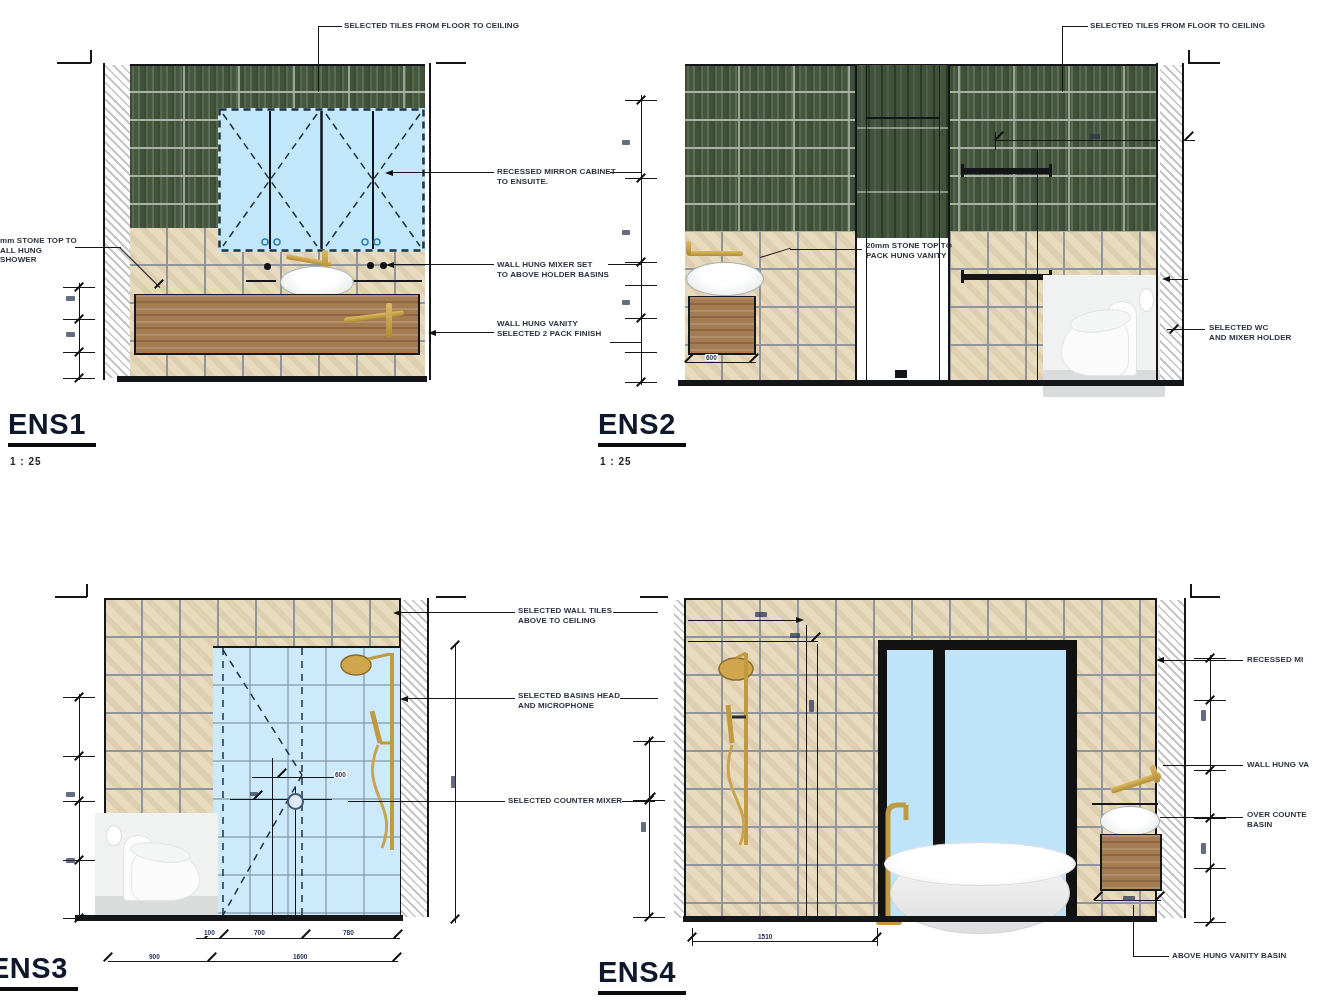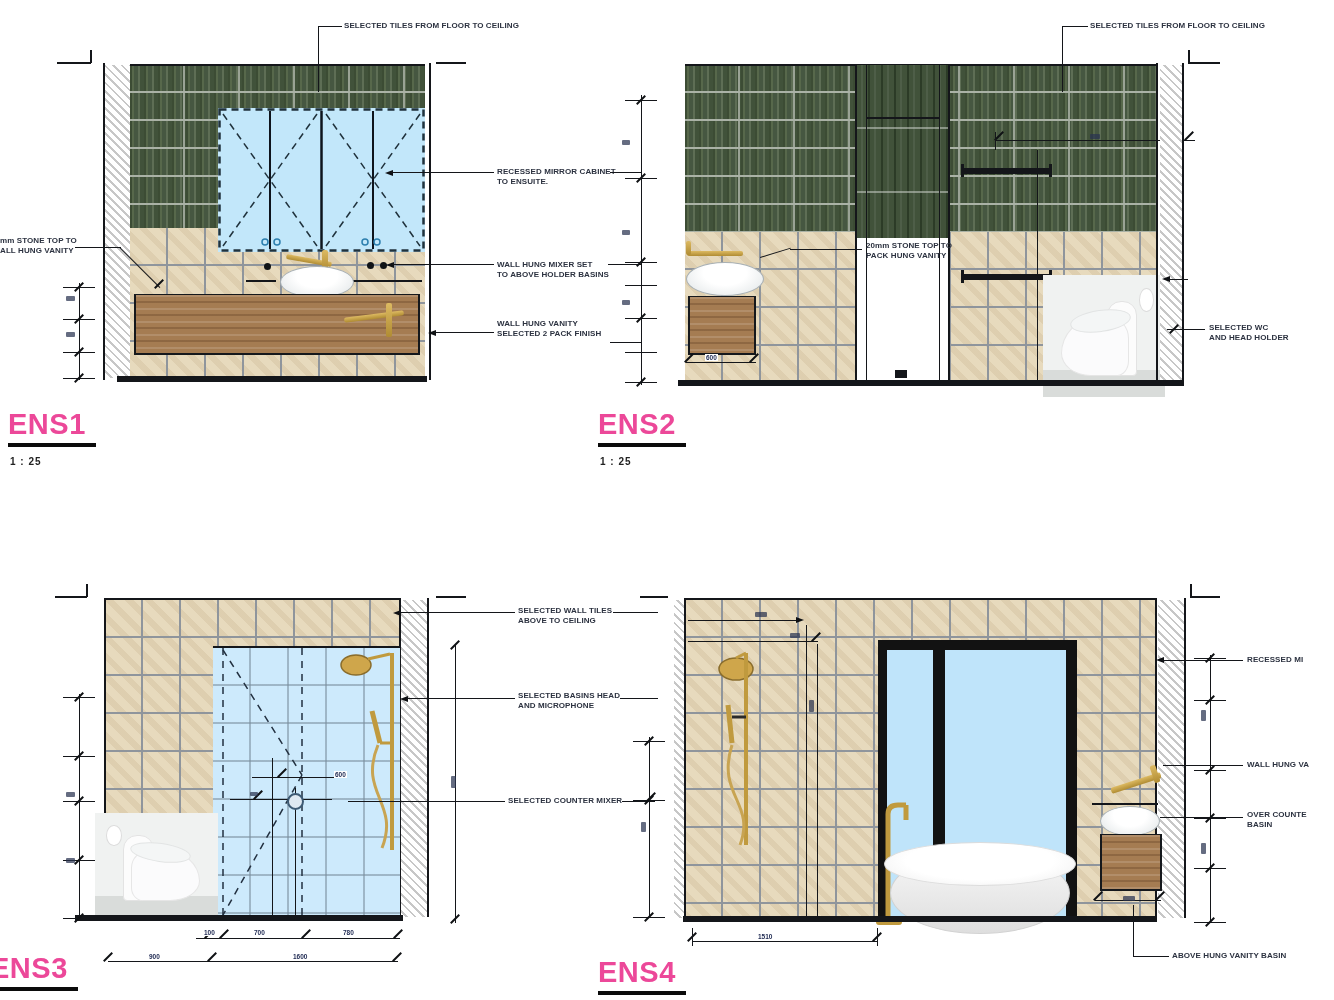--- a/index.html
+++ b/index.html
@@ -27,21 +27,21 @@
     repeating-linear-gradient(90deg,transparent 0 36px,rgba(120,140,155,.55) 36px 38px)}
   .pane{position:absolute;background:#bfe4fa}
   .mirror{position:absolute;background:#c2e7fa}
   .wood{position:absolute;background-color:#a57c52;background-image:
     repeating-linear-gradient(180deg,rgba(255,255,255,.14) 0 2px,transparent 2px 6px,rgba(60,30,10,.22) 6px 8px,transparent 8px 13px)}
   .goldbar{position:absolute;background:linear-gradient(180deg,#ddba62,#b08c33);border-radius:2px}
   .basin{position:absolute;background:radial-gradient(ellipse at 50% 30%,#ffffff 40%,#eceff0 75%,#d7dcde 100%);border:1px solid #a8b0b4;border-radius:50%}
   .ann{position:absolute;font-size:8px;line-height:9.5px;letter-spacing:.1px;font-weight:600;color:#2c3240;white-space:pre-line}
   .dim{position:absolute;font-size:6.5px;line-height:7px;font-weight:bold;color:#1c2750;background:#fff;padding:0 1px}
   .smg{position:absolute;background:#2a3350;opacity:.72;border-radius:1px}
-  .title{position:absolute;font-weight:bold;font-size:29px;letter-spacing:.5px;color:#ec4899;border-bottom:4px solid #0b0b0b;padding:0 10px 2px 0}
+  .title{position:absolute;font-weight:bold;font-size:29px;letter-spacing:.5px;color:#0f172a;border-bottom:4px solid #0b0b0b;padding:0 10px 2px 0}
   .scale{position:absolute;font-size:10px;font-weight:bold;letter-spacing:1px;color:#222}
   .photo{position:absolute;background:linear-gradient(180deg,#f0f2f1 0 78%,#d9dcda 78% 100%);overflow:hidden}
   .wc{position:absolute;inset:0}
   .wc.flip{transform:scaleX(-1)}
   .wc .plate{position:absolute;right:9%;top:11%;width:11%;height:18%;border-radius:50%;background:#fff;border:1px solid #dcdcdc}
   .wc .tank{position:absolute;right:23%;bottom:17%;width:23%;height:60%;background:#fcfcfc;border:1px solid #e3e3e3;border-radius:14px 14px 4px 4px}
   .wc .bowl{position:absolute;left:15%;bottom:17%;width:54%;height:46%;background:#fbfbfc;border:1px solid #e6e6e6;border-radius:60% 30% 20% 50%/70% 40% 30% 45%}
   .wc .seat{position:absolute;left:22%;bottom:54%;width:48%;height:16%;background:#f4f6f6;border:1px solid #e2e4e4;border-radius:50%;transform:rotate(-8deg)}
   .circle{position:absolute;border-radius:50%}
 </style>
@@ -103,21 +103,21 @@
     <div class="tick" style="left:73px;top:351px"></div>
     <div class="tick" style="left:73px;top:377px"></div>
     <div class="smg" style="left:66px;top:296px;width:9px;height:5px"></div>
     <div class="smg" style="left:66px;top:332px;width:9px;height:5px"></div>
 
     <div class="ln" style="left:318px;top:26px;width:24px;height:1.2px"></div>
     <div class="ln" style="left:318px;top:26px;width:1.2px;height:66px"></div>
     <div class="ann" style="left:344px;top:21px;width:180px">SELECTED TILES FROM FLOOR TO CEILING</div>
 
     <div class="ann" style="left:0px;top:236px;width:80px">mm STONE TOP TO
-ALL HUNG VANITY</div>
+ALL HUNG SHOWER</div>
     <div class="ln" style="left:75px;top:247px;width:46px;height:1.2px"></div>
     <div class="ln" style="left:120px;top:247px;width:57px;height:1.2px;transform:rotate(45deg);transform-origin:0 0"></div>
     <div class="tick" style="left:153px;top:283px"></div>
 
     <div class="arrL" style="left:385px;top:170px"></div>
     <div class="ln" style="left:391px;top:172px;width:103px;height:1.2px"></div>
     <div class="ann" style="left:497px;top:167px;width:120px">RECESSED MIRROR CABINET
 TO ENSUITE.</div>
     <div class="ln" style="left:610px;top:172px;width:31px;height:1.2px"></div>
 
@@ -214,21 +214,21 @@
     <div class="ln" style="left:1062px;top:26px;width:1.2px;height:66px"></div>
     <div class="ann" style="left:1090px;top:21px;width:180px">SELECTED TILES FROM FLOOR TO CEILING</div>
 
     <div class="ln" style="left:760px;top:257px;width:32px;height:1.2px;transform:rotate(-17deg);transform-origin:0 0"></div>
     <div class="ln" style="left:790px;top:249px;width:72px;height:1.2px"></div>
     <div class="ann" style="left:866px;top:241px;width:90px">20mm STONE TOP TO
 PACK HUNG VANITY</div>
 
     <div class="ln" style="left:1167px;top:329px;width:38px;height:1.2px"></div>
     <div class="ann" style="left:1209px;top:323px;width:90px">SELECTED WC
-AND HEAD HOLDER</div>
+AND MIXER HOLDER</div>
 
     <div class="title" style="left:598px;top:408px">ENS2</div>
     <div class="scale" style="left:600px;top:456px">1 : 25</div>
   </div>
 
   <div>
     <div class="tile-beige" style="left:105px;top:600px;width:295px;height:317px"></div>
     <div class="ln" style="left:105px;top:598px;width:295px;height:1.5px"></div>
     <div class="ln" style="left:104px;top:598px;width:1.5px;height:319px"></div>
     <div class="hatch" style="left:400px;top:600px;width:28px;height:317px"></div>

